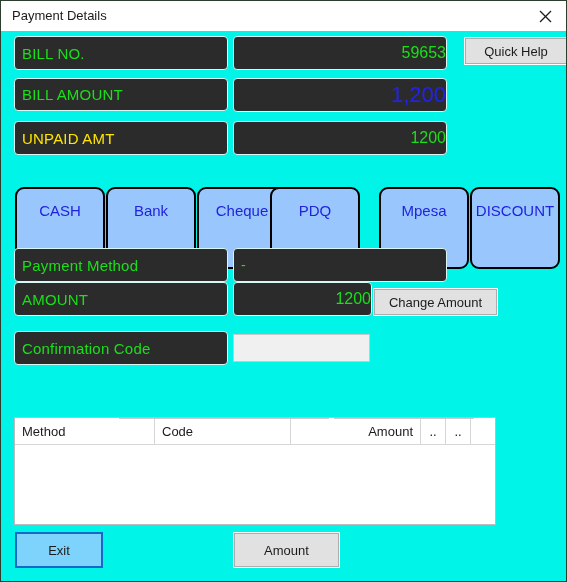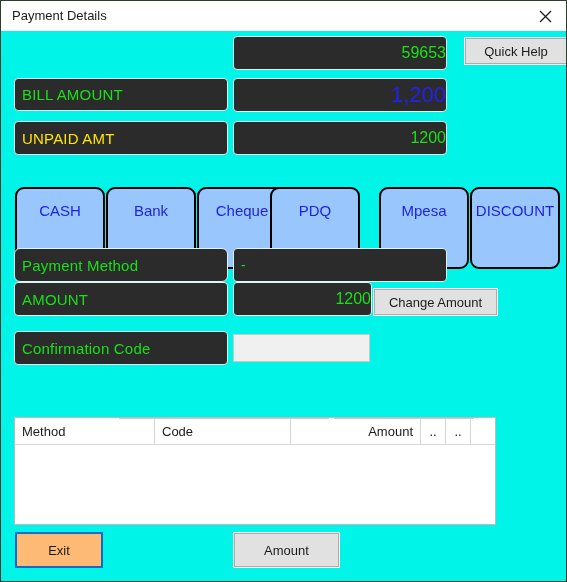--- a/index.html
+++ b/index.html
@@ -120,21 +120,21 @@
     font-size: 13px;
     color: #1b1b1b;
     display: flex;
     align-items: center;
     justify-content: center;
     cursor: pointer;
     white-space: nowrap;
   }
   .win-btn.default {
     border: 2px solid #1569c7;
-    background: #fdba74;
+    background: #7dd3fc;
   }
   .win-btn.framed {
     border: 1px solid #ffffff;
     outline: 1px solid #adadad;
     outline-offset: -2px;
   }
 
   
   .text-input {
     position: absolute;
@@ -195,20 +195,23 @@
       </svg>
     </div>
   </div>
 
   <div class="client">
 
     <div class="win-btn framed" style="left:462px; top:6px; width:104px; height:28px;">
       <span>Quick Help</span>
     </div>
 
+    <div class="dark-box" style="left:12px; top:5px; width:214px; height:34px;">
+      <span class="dark-label-text txt-green">BILL NO.</span>
+    </div>
     <div class="dark-box" style="left:231px; top:5px; width:214px; height:34px;">
       <span class="dark-value-text txt-green">59653</span>
     </div>
 
     <div class="dark-box" style="left:12px; top:47px; width:214px; height:33px;">
       <span class="dark-label-text txt-green">BILL AMOUNT</span>
     </div>
     <div class="dark-box" style="left:231px; top:47px; width:214px; height:34px;">
       <span class="dark-value-text txt-blue" style="font-size:22px;">1,200</span>
     </div>
@@ -232,21 +235,21 @@
     <div class="pm-btn" style="left:268px; width:90px;">
       <span>PDQ</span>
     </div>
     <div class="pm-btn" style="left:377px; width:90px;">
       <span>Mpesa</span>
     </div>
     <div class="pm-btn" style="left:468px; width:90px;">
       <span>DISCOUNT</span>
     </div>
 
-    <div class="dark-box" style="left:12px; top:217px; width:214px; height:34px;border-radius:6px;">
+    <div class="dark-box" style="left:12px; top:217px; width:214px; height:34px;">
       <span class="dark-label-text txt-green">Payment Method</span>
     </div>
     <div class="dark-box" style="left:231px; top:217px; width:214px; height:34px;">
       <span class="dark-value-left txt-green">-</span>
     </div>
 
     <div class="dark-box" style="left:12px; top:251px; width:214px; height:34px;">
       <span class="dark-label-text txt-green">AMOUNT</span>
     </div>
     <div class="dark-box" style="left:231px; top:251px; width:139px; height:34px;">

